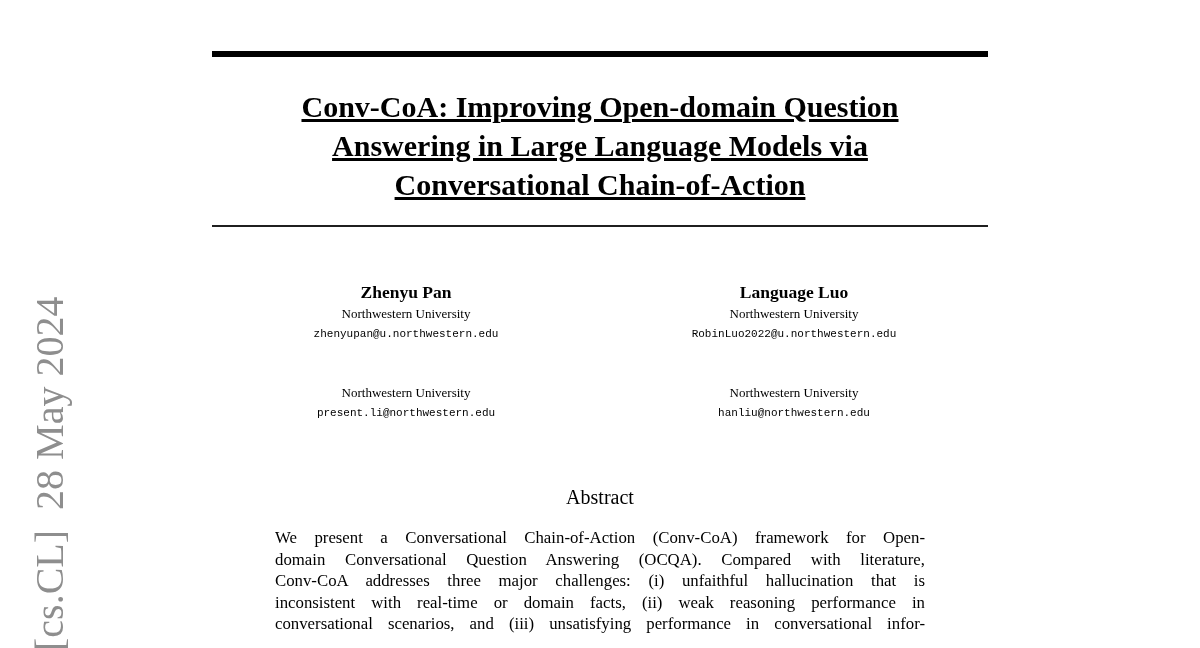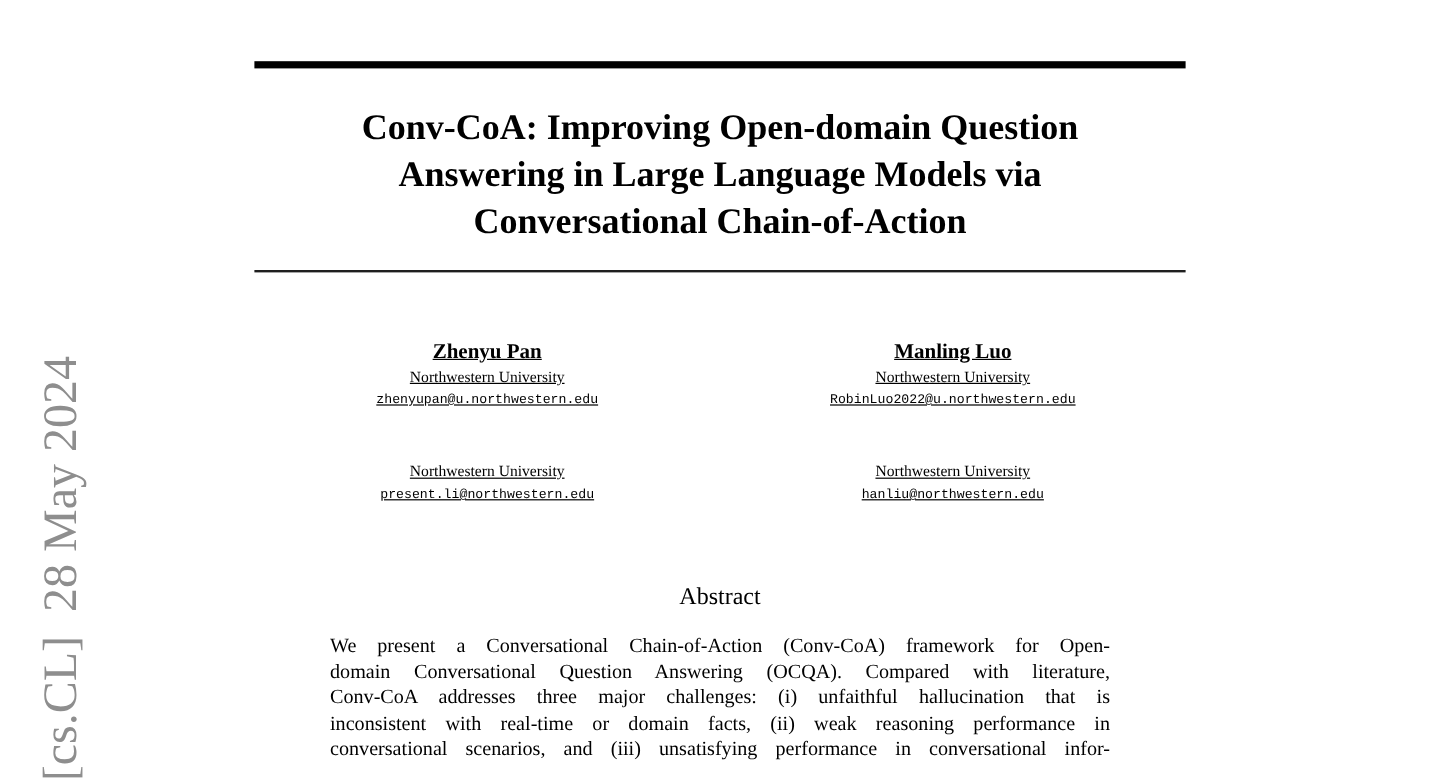--- a/index.html
+++ b/index.html
@@ -48,36 +48,36 @@
     background: #000000;
   }
 
   .title {
     margin: 30px 0 0 0;
     text-align: center;
     font-size: 30px;
     line-height: 39px;
     font-weight: bold;
     color: #000000;
+    text-decoration: underline;
   }
   .title-line { display: block; }
 
   .title-rule {
     margin-top: 21px;
     height: 2px;
     background: #1f1f1f;
   }
 
   .authors {
     margin-top: 55px;
     display: grid;
     grid-template-columns: 1fr 1fr;
     row-gap: 37px;
     text-align: center;
-    text-decoration: underline;
   }
   .author-name {
     font-size: 17.5px;
     line-height: 21px;
     font-weight: bold;
   }
   .author-affil {
     font-size: 13px;
     line-height: 21px;
   }
@@ -127,21 +127,21 @@
 
     <div class="authors">
 
       <div class="author">
         <div class="author-name">Zhenyu Pan</div>
         <div class="author-affil">Northwestern University</div>
         <div class="author-email">zhenyupan@u.northwestern.edu</div>
       </div>
 
       <div class="author">
-        <div class="author-name">Manling Luo</div>
+        <div class="author-name">Language Luo</div>
         <div class="author-affil">Northwestern University</div>
         <div class="author-email">RobinLuo2022@u.northwestern.edu</div>
       </div>
 
       <div class="author">
         <div class="author-affil">Northwestern University</div>
         <div class="author-email">present.li@northwestern.edu</div>
       </div>
 
       <div class="author">

